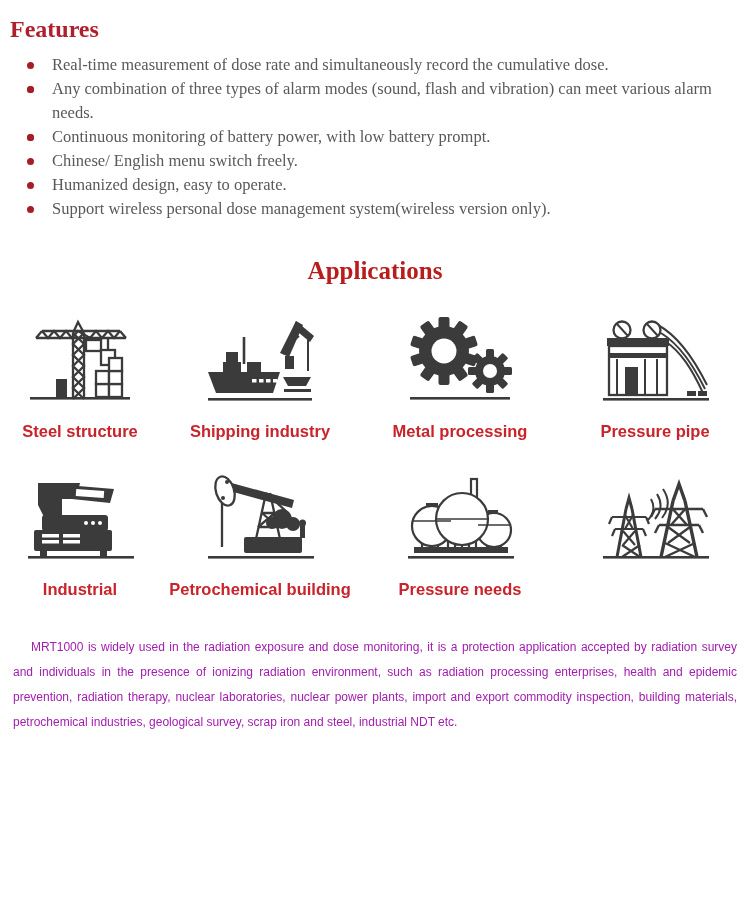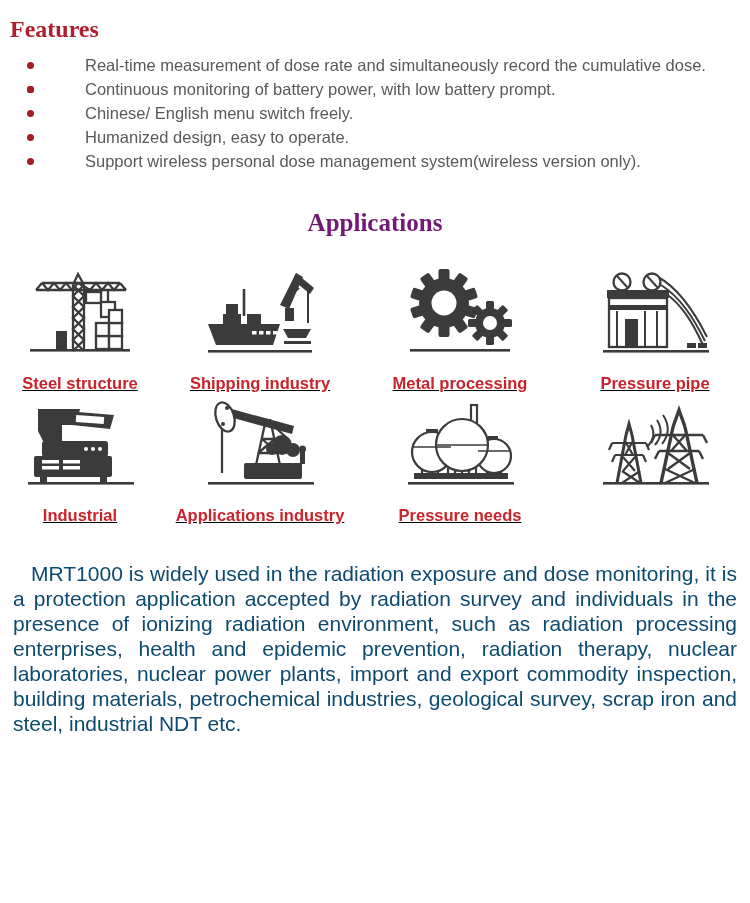--- a/index.html
+++ b/index.html
@@ -17,44 +17,45 @@
     color:#b01f2e;
     margin:16px 16px 10px 10px;
   }
   .features-list{
     list-style:none;
     margin:0;
     padding:0 4px 0 0;
   }
   .features-list li{
     position:relative;
-    padding-left:85px;
+    padding-left:52px;
     font-size:16.5px;
     line-height:24px;
     color:#595959;
+    font-family:Liberation Serif, serif;
   }
   .features-list li .bullet{
     position:absolute;
     left:27px;top:8.5px;
     width:7px;height:7px;
     border-radius:50%;
     background:#a81c28;
   }
   .apps-title{
     font-family:"Liberation Serif",serif;
     font-weight:bold;
     font-size:25px;
-    color:#701a75;
+    color:#b91c1c;
     text-align:center;
     margin:36px 0 24px 0;
   }
   .apps-grid{
     display:grid;
     grid-template-columns:160px 200px 200px 190px;
-    text-decoration:underline;
+    row-gap:26px;
   }
   .app-cell{
     display:flex;
     flex-direction:column;
     align-items:center;
   }
   .app-icon{
     width:120px;height:100px;
     display:flex;align-items:flex-end;justify-content:center;
   }
@@ -62,40 +63,41 @@
   .app-label{
     margin-top:13px;
     font-size:16.5px;
     font-weight:bold;
     color:#c9232b;
     text-align:center;
     white-space:nowrap;
   }
   .desc{
     margin:36px 13px 0 13px;
-    font-size:21px;
+    font-size:12px;
     line-height:25px;
-    color:#0c4a6e;
+    color:#a21caf;
     text-align:justify;
     text-indent:18px;
   }
   .ic{fill:#3b3b3b;}
   .ic-s{stroke:#3b3b3b;fill:none;}
   .ic-w{fill:#ffffff;stroke:#3b3b3b;}
 </style>
 </head>
 <body>
 
 <div class="page">
 
   <h1 class="features-title">Features</h1>
 
   <ul class="features-list">
     <li><span class="bullet"></span><span>Real-time measurement of dose rate and simultaneously record the cumulative dose.</span></li>
     <li><span class="bullet"></span></li>
+    <li><span class="bullet"></span><span>Any combination of three types of alarm modes (sound, flash and vibration) can meet various alarm needs.</span></li>
     <li><span class="bullet"></span></li>
     <li><span class="bullet"></span><span>Continuous monitoring of battery power, with low battery prompt.</span></li>
     <li><span class="bullet"></span><span>Chinese/ English menu switch freely.</span></li>
     <li><span class="bullet"></span><span>Humanized design, easy to operate.</span></li>
     <li><span class="bullet"></span><span>Support wireless personal dose management system(wireless version only).</span></li>
   </ul>
 
   <h2 class="apps-title">Applications</h2>
 
   <div class="apps-grid">
@@ -272,21 +274,21 @@
             <rect x="44" y="70" width="58" height="16" rx="2"></rect>
             <rect x="8" y="89" width="106" height="2.6"></rect>
           </g>
           <g class="ic-w" stroke-width="2.3">
             <ellipse cx="25" cy="24" rx="9" ry="15" transform="rotate(-18 25 24)"></ellipse>
           </g>
           <circle cx="27" cy="15" r="2" class="ic"></circle>
           <circle cx="23" cy="31" r="2" class="ic"></circle>
         </svg>
       </div>
-      <div class="app-label">Applications industry</div>
+      <div class="app-label">Petrochemical building</div>
     </div>
 
     <div class="app-cell">
       <div class="app-icon">
         <svg viewBox="0 0 120 100">
           <g class="ic-s" stroke-width="2.2">
             <path d="M22,72 V80 M30,76 V80 M38,76 V80 M48,70 V80 M55,74 V80 M62,78 V80 M69,74 V80 M76,70 V80 M87,74 V80 M94,78 V80 M101,74 V80"></path>
           </g>
           <g class="ic-w" stroke-width="2.2">
             <rect x="71" y="12" width="6" height="34"></rect>

